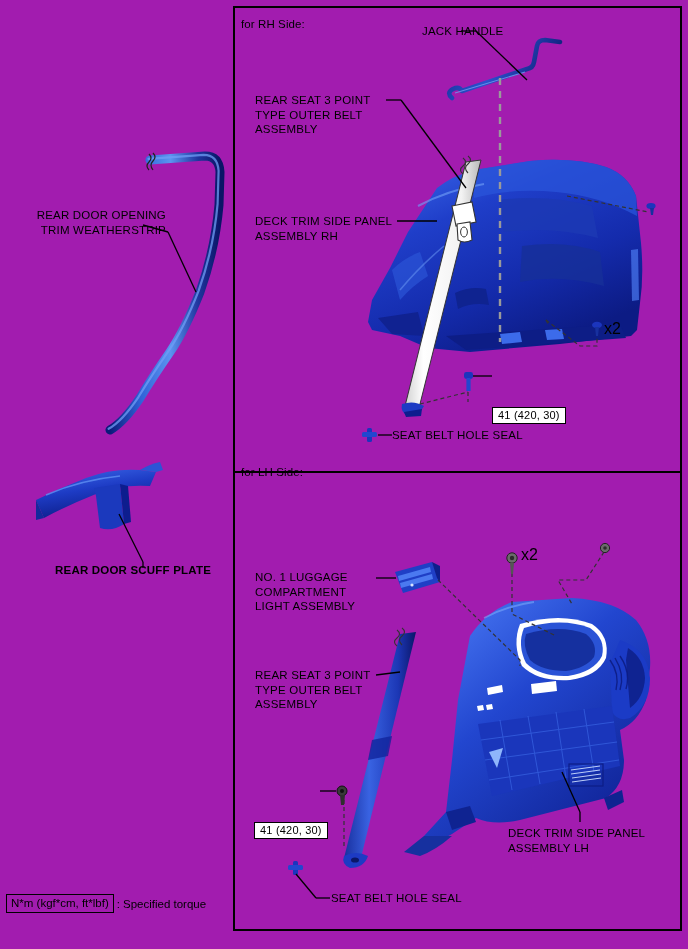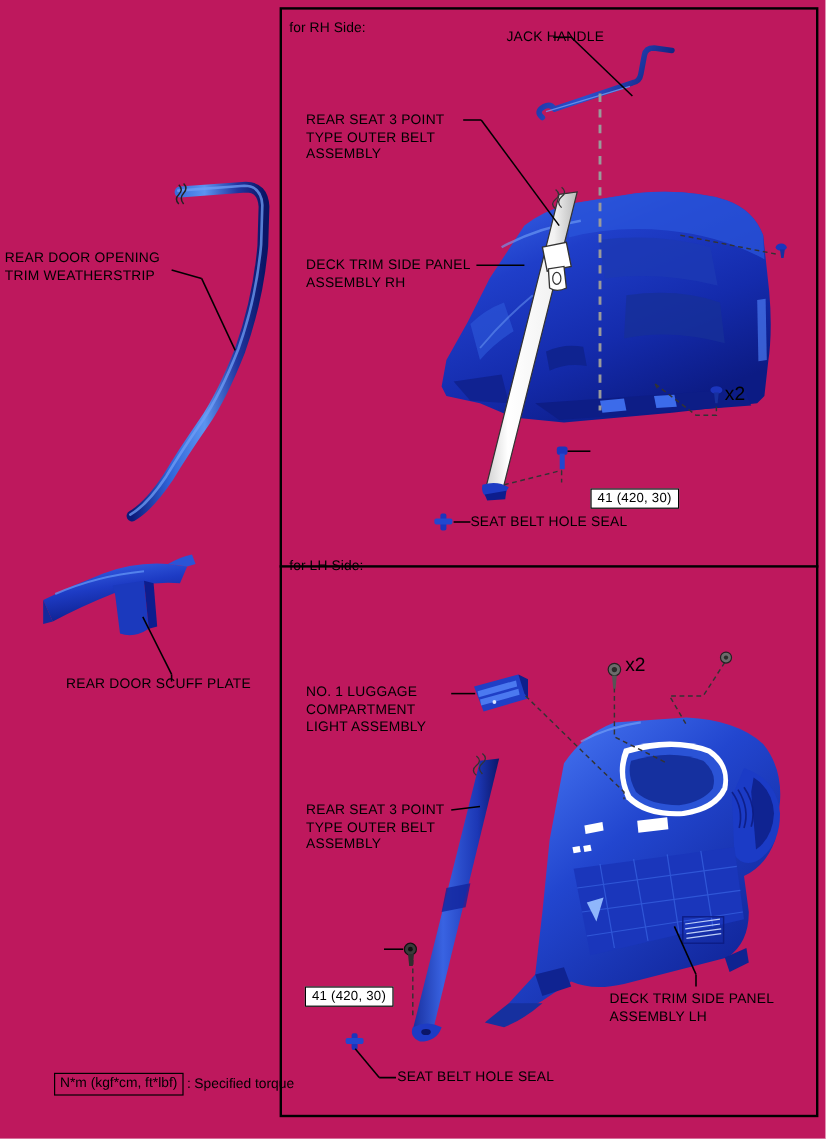--- a/index.html
+++ b/index.html
@@ -8,21 +8,21 @@
     background: #ffffff;
   }
   body {
     font-family: "Liberation Sans", sans-serif;
     -webkit-font-smoothing: antialiased;
   }
   #page {
     position: relative;
     width: 688px;
     height: 949px;
-    background: #be185d;
+    background: #a21caf;
     overflow: hidden;
   }
 
   
   .frame {
     position: absolute;
     border: 2px solid #000000;
     box-sizing: border-box;
     background: transparent;
   }
@@ -75,21 +75,20 @@
     display: flex;
     align-items: center;
     font-size: 11.5px;
     color: #000;
     white-space: nowrap;
   }
   .legend-unit {
     border: 1.5px solid #000;
     padding: 2px 4px 3px 4px;
     line-height: 12px;
-    margin-left: 39px;
   }
   .legend-desc { padding-left: 3px; }
 
   svg.overlay {
     position: absolute;
     left: 0; top: 0;
     width: 688px;
     height: 949px;
     pointer-events: none;
   }
@@ -363,24 +362,24 @@
     <line x1="320" y1="791" x2="336" y2="791" stroke="#000" stroke-width="1.3"></line>
   </svg>
 
   <div class="frame" style="left:233px; top:6px; width:449px; height:925px;"></div>
   <div class="divider" style="left:233px; top:471px; width:449px;"></div>
 
   <div class="side-tag" style="left:241px; top:18px;">for RH Side:</div>
 
   <div class="side-tag" style="left:241px; top:466px;">for LH Side:</div>
 
-  <div class="callout" style="left:4px; top:208px; width:150px;">REAR DOOR OPENING
+  <div class="callout" style="left:16px; top:208px; width:150px;text-align:right;">REAR DOOR OPENING
 TRIM WEATHERSTRIP</div>
 
-  <div class="callout" style="left:55px; top:563px; width:180px;">REAR DOOR SCUFF PLATE</div>
+  <div class="callout" style="left:55px; top:563px; width:180px;font-weight:bold;">REAR DOOR SCUFF PLATE</div>
 
   <div class="callout" style="left:375px; top:24px; width:110px;margin-left:47px;">JACK HANDLE</div>
 
   <div class="callout" style="left:255px; top:93px; width:140px;">REAR SEAT 3 POINT
 TYPE OUTER BELT
 ASSEMBLY</div>
 
   <div class="callout" style="left:255px; top:214px; width:150px;">DECK TRIM SIDE PANEL
 ASSEMBLY RH</div>
 

